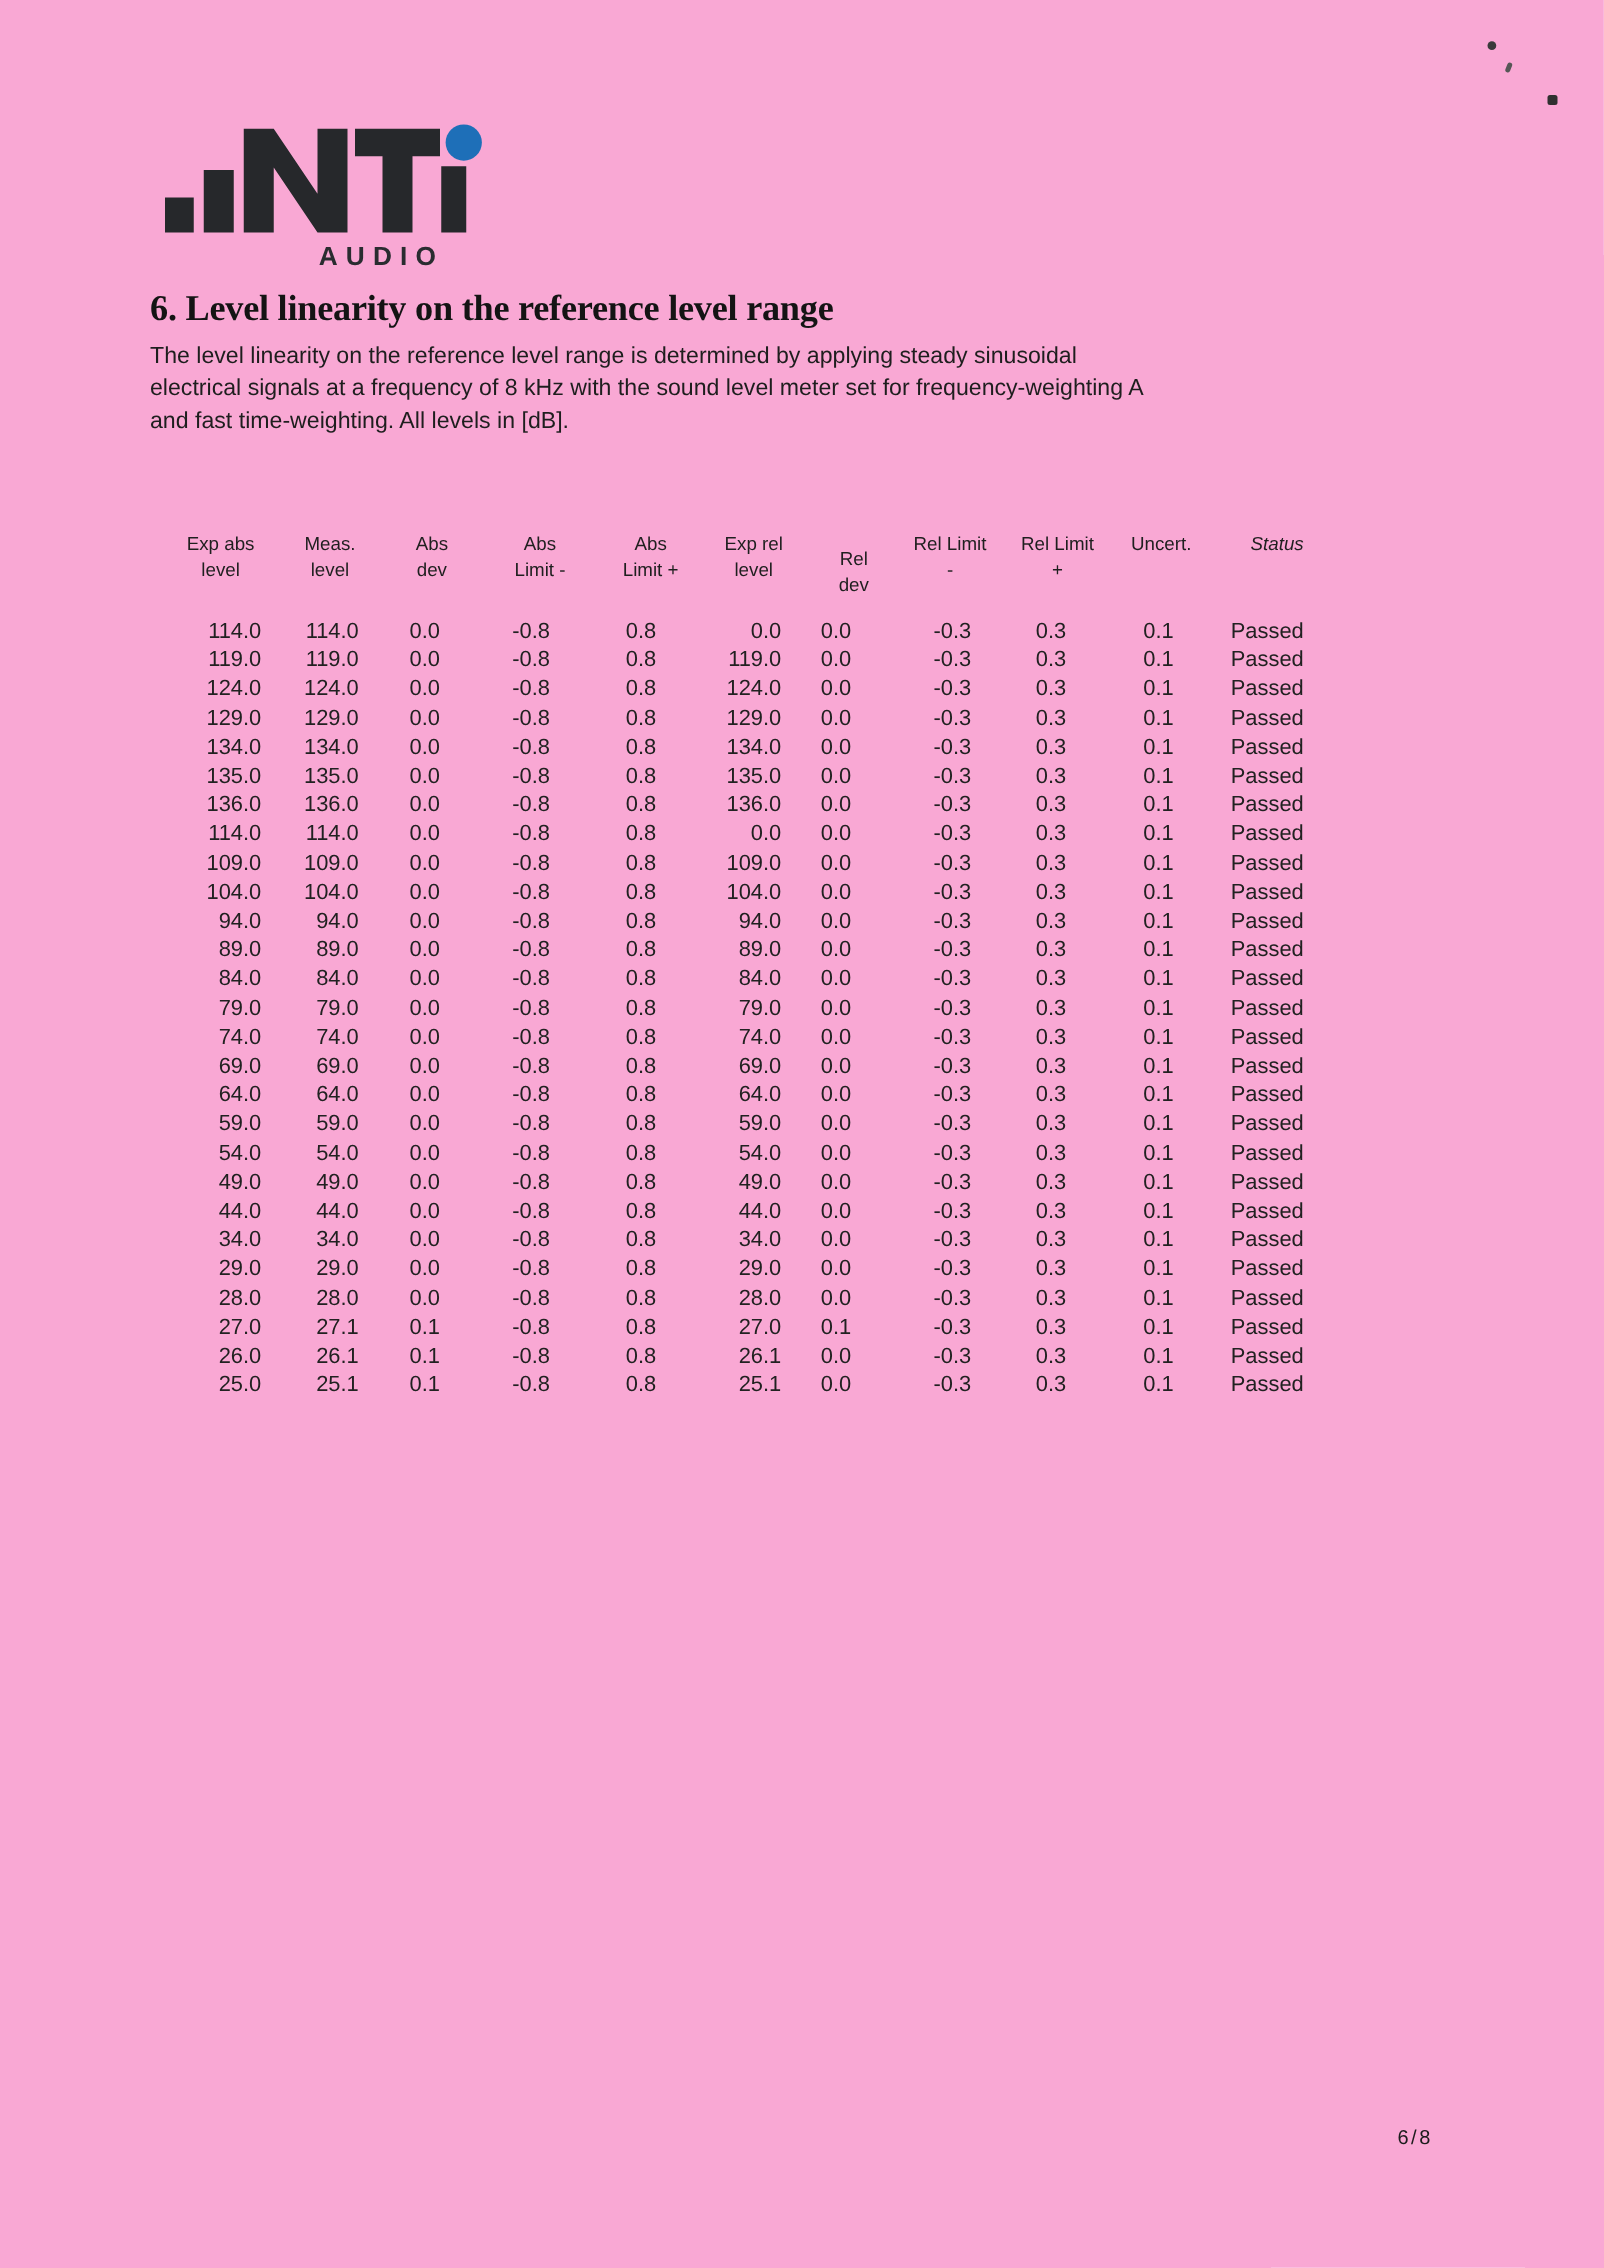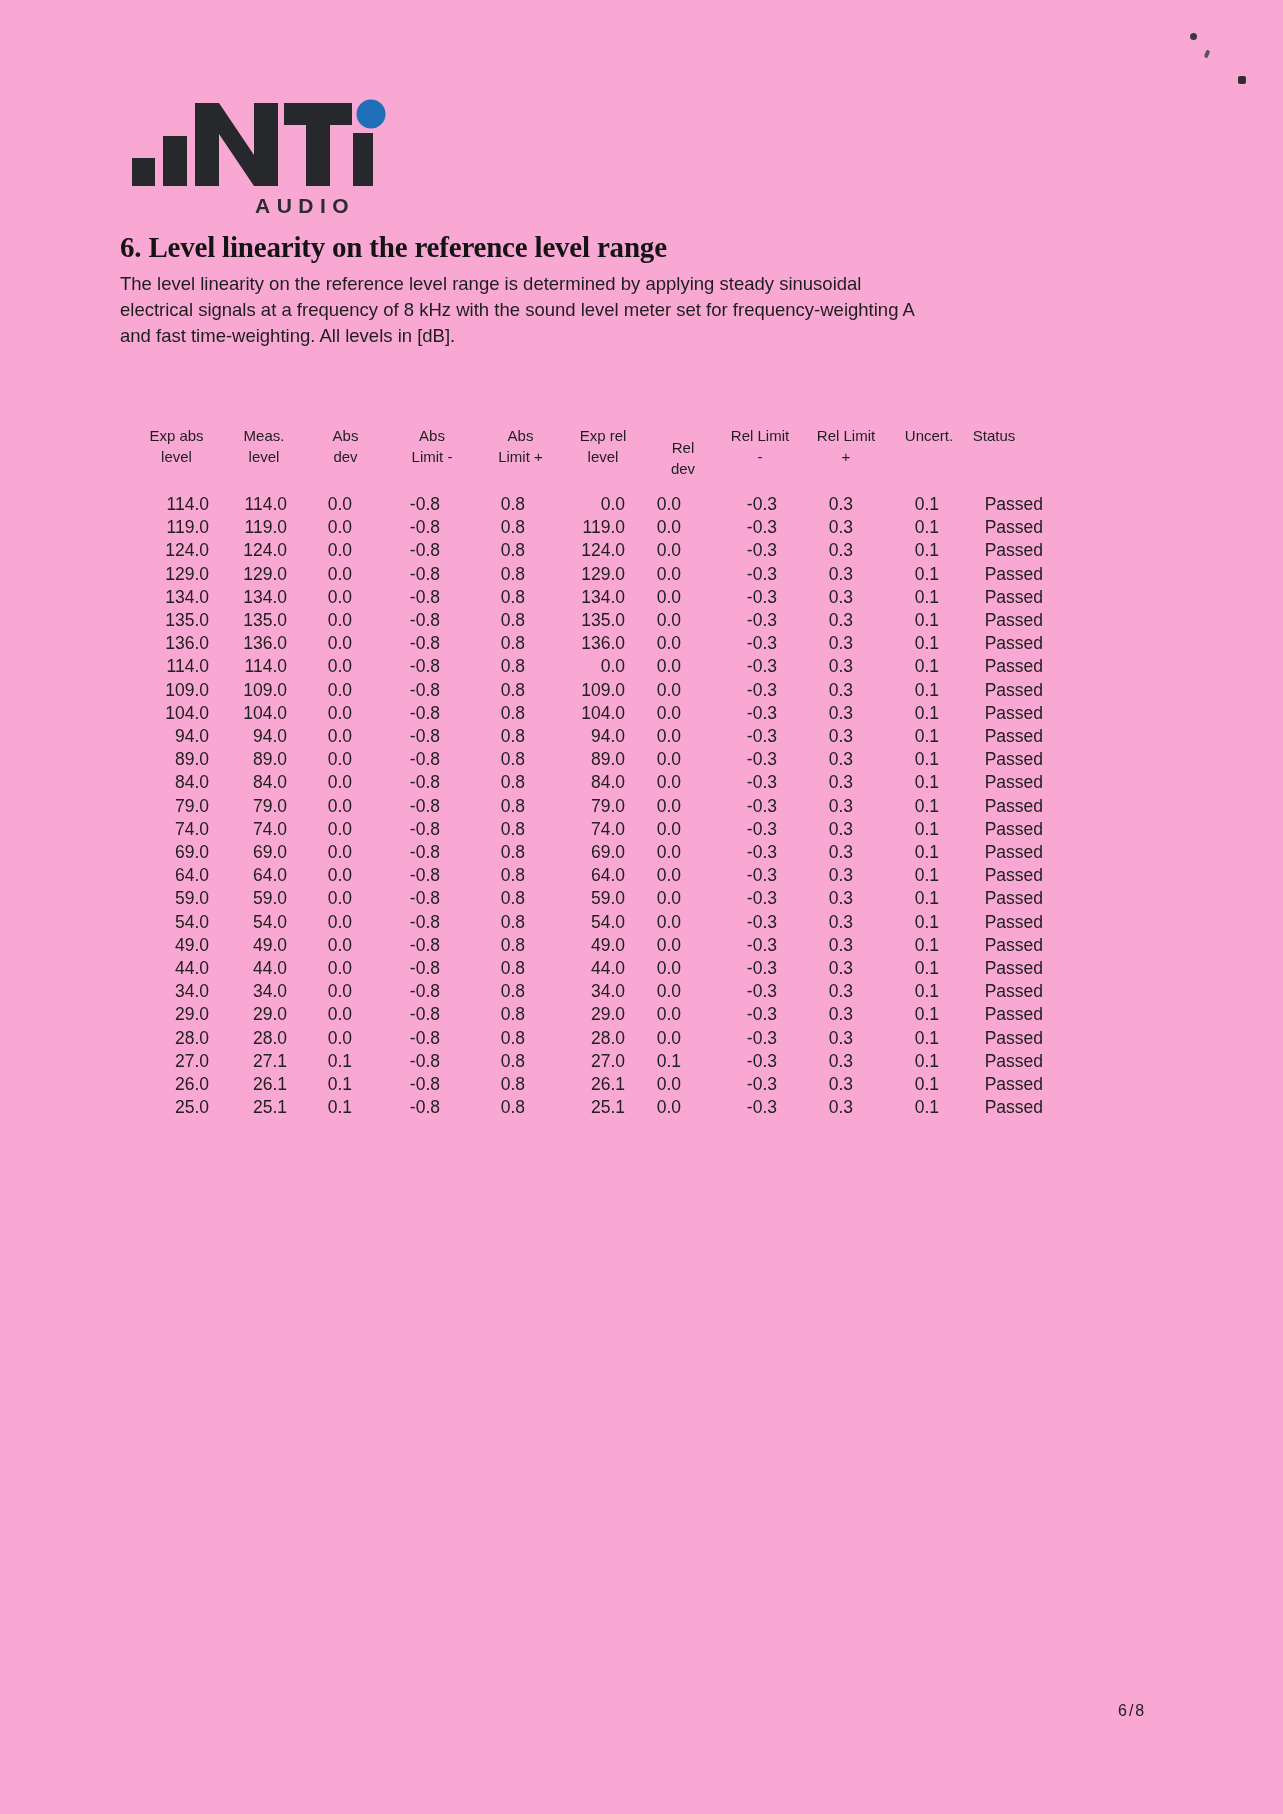--- a/index.html
+++ b/index.html
@@ -36,21 +36,21 @@
     font-size:17.5px;color:#212121;
   }
   table.linearity th{
     font-weight:normal;font-size:15px;line-height:21px;
     padding:5px 0 14px 0;text-align:center;vertical-align:top;color:#1f1f1f;
   }
   table.linearity td{
     height:23.2px;line-height:23.2px;padding:0 6px 0 0;
     text-align:right;white-space:nowrap;
   }
-  table.linearity th.col-status{padding-right:2px;}
+  table.linearity th.col-status{text-align:right;padding-right:2px;font-style:italic;}
   table.linearity td.col-status{text-align:right;padding-right:2px;}
 
   
   .footer-page{
     position:absolute;left:1118px;top:1702px;
     font-size:16px;color:#1c1c1c;letter-spacing:2px;
   }
 
   
   .speck{position:absolute;background:#3a3a3a;}

